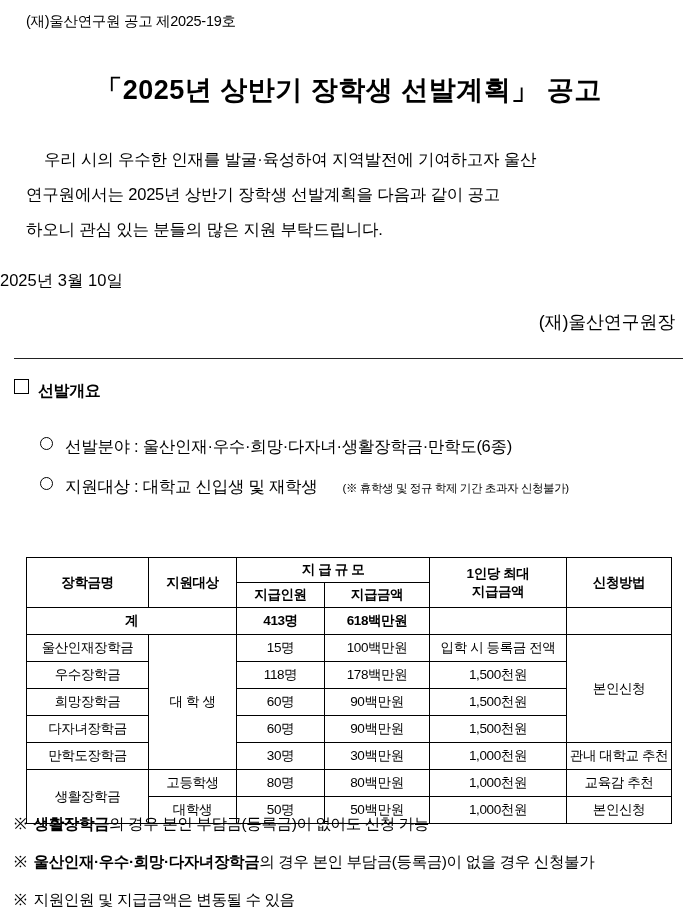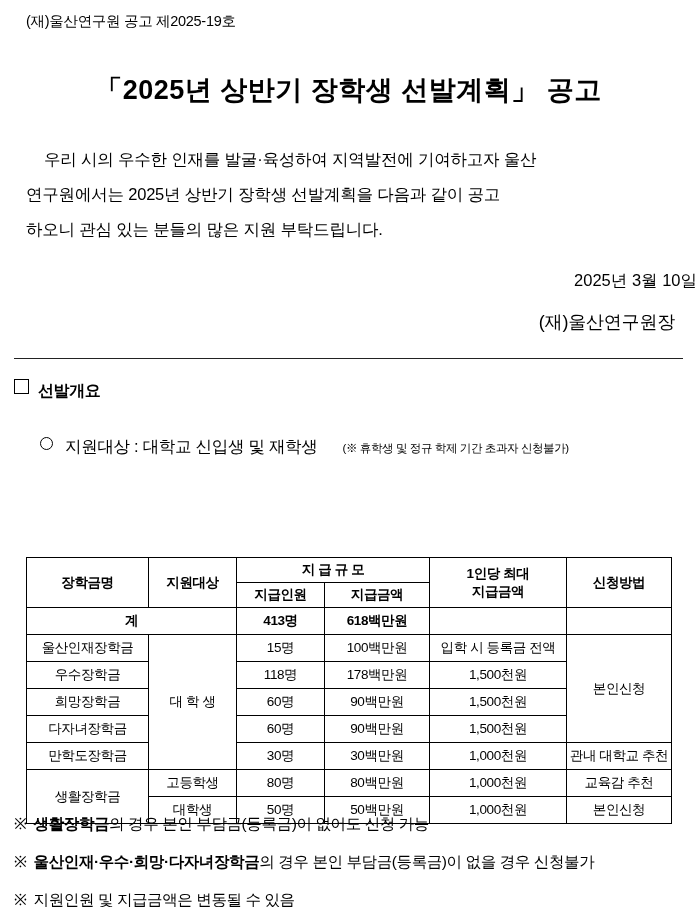--- a/index.html
+++ b/index.html
@@ -52,21 +52,21 @@
     text-justify: inter-ideograph;
     font-family: "Liberation Sans", sans-serif;
     letter-spacing: -0.2px;
   }
   .intro .indent { padding-left: 18px; margin-top: 33px; }
   .date-line {
     position: absolute;
     top: 270px;
     left: 0;
     width: 697px;
-    text-align: right;
+    text-align: left;
     font-size: 16.5px;
     font-family: "Liberation Sans", sans-serif;
   }
   .signer {
     position: absolute;
     top: 310px;
     right: 22px;
     font-size: 18px;
     font-family: "Liberation Sans", sans-serif;
     letter-spacing: -0.2px;
@@ -182,20 +182,23 @@
   <div class="date-line">2025년 3월 10일</div>
   <div class="signer">(재)울산연구원장</div>
 
   <div class="hr"></div>
 
   <div class="section-head">
     <span class="sq"></span><span>선발개요</span>
   </div>
 
   <div class="bullets">
+    <div class="bullet">
+      <span class="circ"></span><span>선발분야 : </span><span>울산인재·우수·희망·다자녀·생활장학금·만학도(6종)</span>
+    </div>
     <div class="bullet">
       <span class="circ"></span><span>지원대상 : </span><span>대학교 신입생 및 재학생</span><span class="small-note">(※ 휴학생 및 정규 학제 기간 초과자 신청불가)</span>
     </div>
   </div>
 
   <table class="sch">
     <colgroup>
       <col style="width:122px">
       <col style="width:88px">
       <col style="width:88px">

